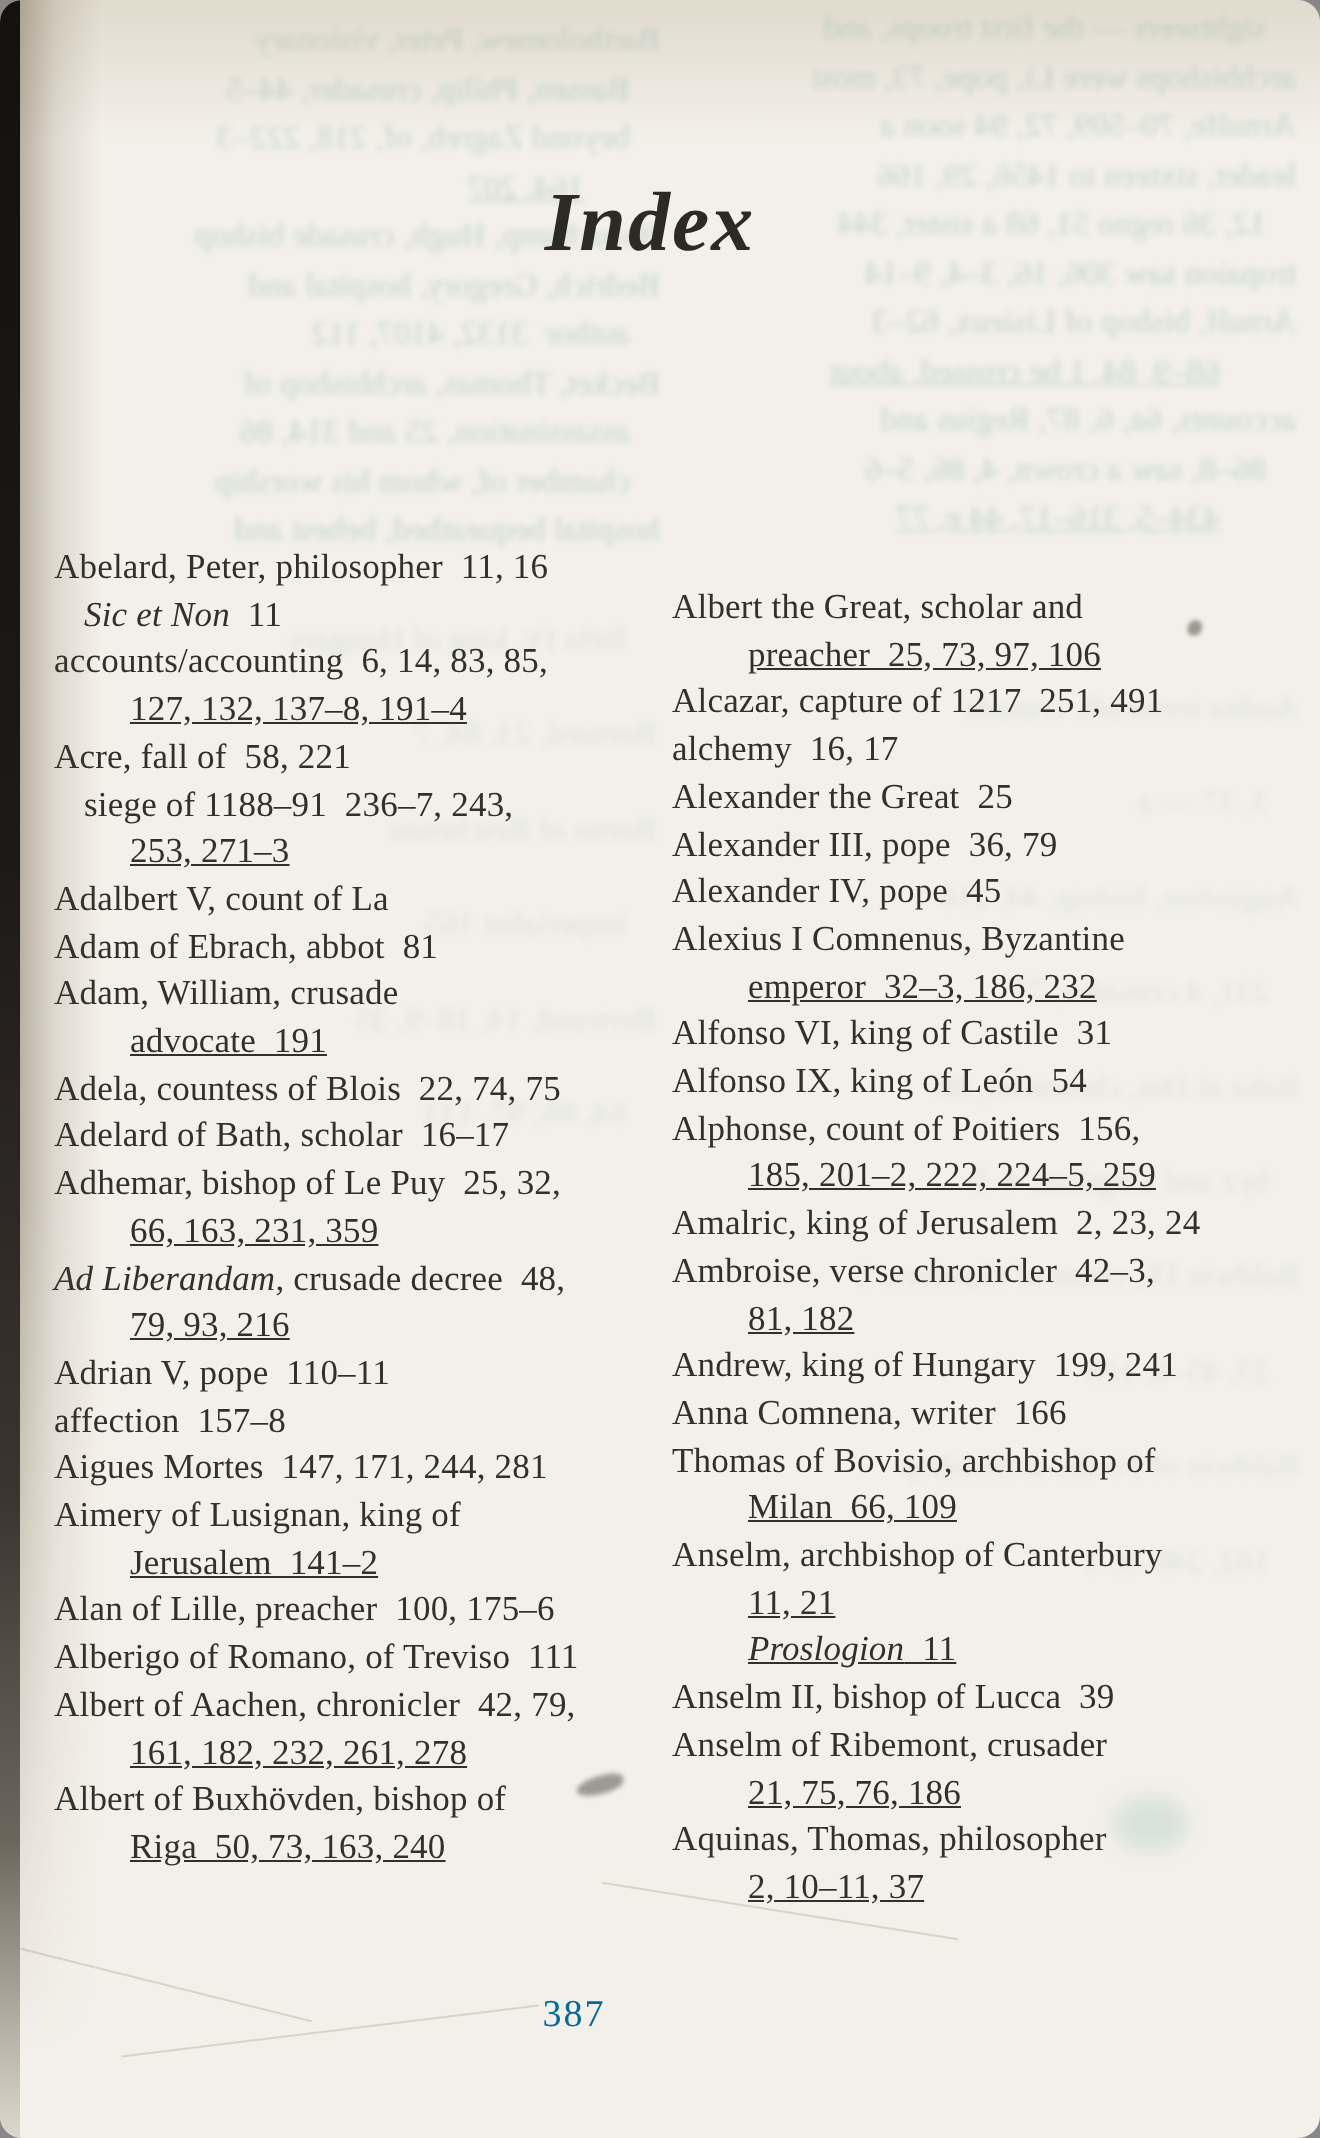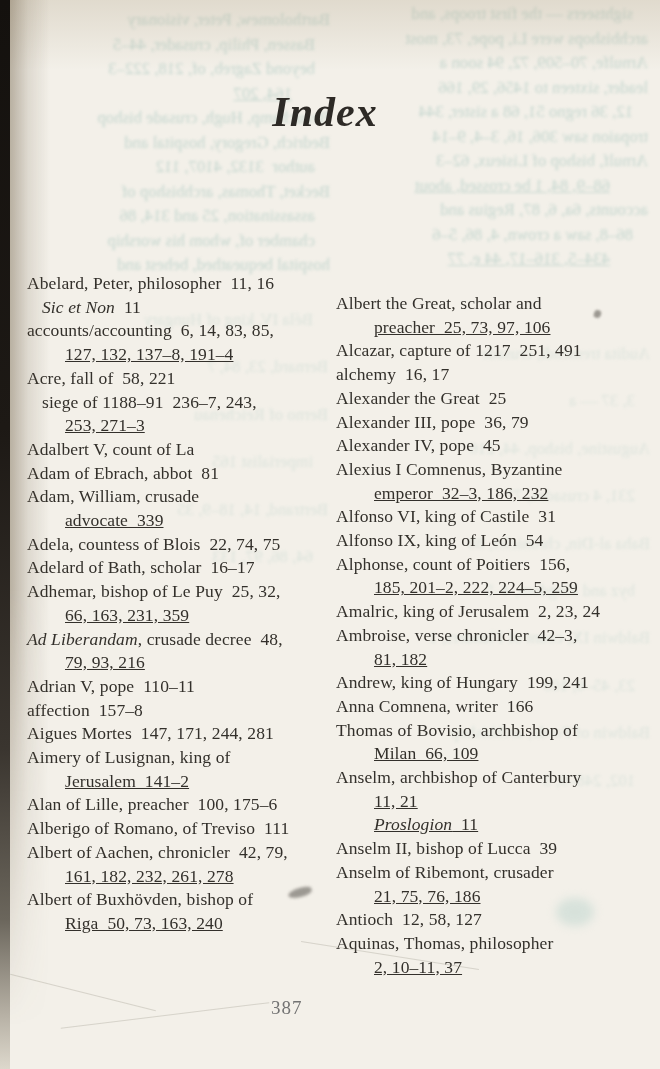--- a/index.html
+++ b/index.html
@@ -1,19 +1,19 @@
 <!DOCTYPE html>
 <html><head>
 <meta charset="utf-8">
 <style>
   html,body { margin:0; padding:0; background:#888; }
   .page {
     position:relative; width:660px; height:1069px; margin:0 auto;
     background:#f3f0e9; overflow:hidden;
-    font-family:"Liberation Serif", serif; color:#33302b;
+    font-family:"Liberation Serif", serif; color:#33302b;border-radius:11px;
   }
   
   .spine {
     position:absolute; left:0; top:0; width:10px; height:100%;
     background:linear-gradient(180deg,#14110e 0%,#1d1915 40%,#3a352f 70%,#6b665c 86%,#b7b1a5 95%,#ddd8cc 100%);
   }
   .spine-shadow {
     position:absolute; left:10px; top:0; width:40px; height:100%;
     background:linear-gradient(90deg, rgba(97,80,54,.40), rgba(97,80,54,.14) 45%, rgba(97,80,54,0) 100%);
     -webkit-mask-image:linear-gradient(180deg,#000 0%,#000 55%, rgba(0,0,0,.35) 82%, transparent 96%);
@@ -32,22 +32,22 @@
   .col { position:absolute; top:272px; }
   .col-left  { left:27px;  width:304px; }
   .col-right { left:336px; width:318px;margin-top:20px; }
   .line { white-space:pre; font-size:17.5px; line-height:23.7px; letter-spacing:.1px; }
   .line .it { font-style:italic; }
   .ind0 { padding-left:0; }
   .ind1 { padding-left:15px; }
   .ind2 { padding-left:38px;text-decoration:underline; }
   
   .folio {
-    position:absolute; top:997px; left:271px; width:100px; 
-    font-size:19px; letter-spacing:1px; color:#737373;
+    position:absolute; top:997px; left:237px; width:100px; text-align:center;
+    font-size:19px; letter-spacing:1px; color:#0369a1;
   }
   
   .ghost {
     position:absolute; transform:scaleX(-1);
     filter:blur(1.6px); color:#9dc0b8; opacity:.55;
     font-size:16.5px; line-height:24.5px; white-space:pre;
   }
   .ghost .line { font-size:16.5px; line-height:24.5px; }
   .ghost-top-left  { left:100px; top:8px;  width:230px; }
   .ghost-top-right { left:336px; top:2px;  width:312px; }
@@ -94,21 +94,21 @@
       <div class="line ind0"><span>Abelard, Peter, philosopher  11, 16</span></div>
       <div class="line ind1"><span class="it">Sic et Non</span><span>  11</span></div>
       <div class="line ind0"><span>accounts/accounting  6, 14, 83, 85,</span></div>
       <div class="line ind2"><span>127, 132, 137–8, 191–4</span></div>
       <div class="line ind0"><span>Acre, fall of  58, 221</span></div>
       <div class="line ind1"><span>siege of 1188–91  236–7, 243,</span></div>
       <div class="line ind2"><span>253, 271–3</span></div>
       <div class="line ind0"><span>Adalbert V, count of La</span></div>
       <div class="line ind0"><span>Adam of Ebrach, abbot  81</span></div>
       <div class="line ind0"><span>Adam, William, crusade</span></div>
-      <div class="line ind2"><span>advocate  339</span></div>
+      <div class="line ind2"><span>advocate  191</span></div>
       <div class="line ind0"><span>Adela, countess of Blois  22, 74, 75</span></div>
       <div class="line ind0"><span>Adelard of Bath, scholar  16–17</span></div>
       <div class="line ind0"><span>Adhemar, bishop of Le Puy  25, 32,</span></div>
       <div class="line ind2"><span>66, 163, 231, 359</span></div>
       <div class="line ind0"><span class="it">Ad Liberandam</span><span>, crusade decree  48,</span></div>
       <div class="line ind2"><span>79, 93, 216</span></div>
       <div class="line ind0"><span>Adrian V, pope  110–11</span></div>
       <div class="line ind0"><span>affection  157–8</span></div>
       <div class="line ind0"><span>Aigues Mortes  147, 171, 244, 281</span></div>
       <div class="line ind0"><span>Aimery of Lusignan, king of</span></div>
@@ -140,21 +140,20 @@
       <div class="line ind0"><span>Andrew, king of Hungary  199, 241</span></div>
       <div class="line ind0"><span>Anna Comnena, writer  166</span></div>
       <div class="line ind0"><span>Thomas of Bovisio, archbishop of</span></div>
       <div class="line ind2"><span>Milan  66, 109</span></div>
       <div class="line ind0"><span>Anselm, archbishop of Canterbury</span></div>
       <div class="line ind2"><span>11, 21</span></div>
       <div class="line ind2"><span class="it">Proslogion</span><span>  11</span></div>
       <div class="line ind0"><span>Anselm II, bishop of Lucca  39</span></div>
       <div class="line ind0"><span>Anselm of Ribemont, crusader</span></div>
       <div class="line ind2"><span>21, 75, 76, 186</span></div>
-      <div class="line ind0"><span>Antioch  12, 58, 127</span></div>
       <div class="line ind0"><span>Aquinas, Thomas, philosopher</span></div>
       <div class="line ind2"><span>2, 10–11, 37</span></div>
     </div>
 
   <div class="folio">387</div>
 
   <div class="smudge-a"></div>
   <div class="smudge-b"></div>
   <div class="smudge-c"></div>
 

